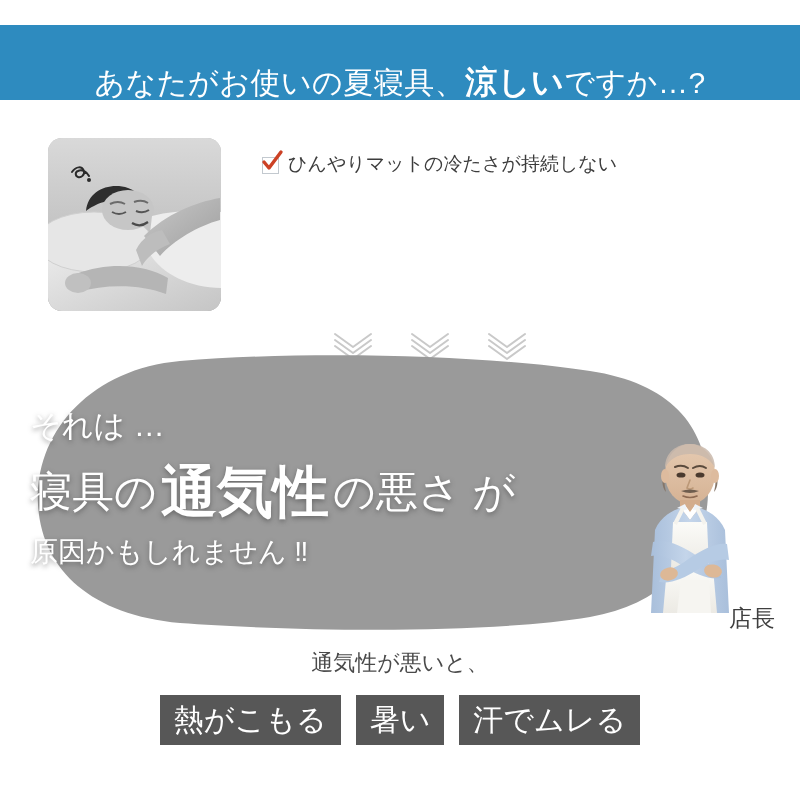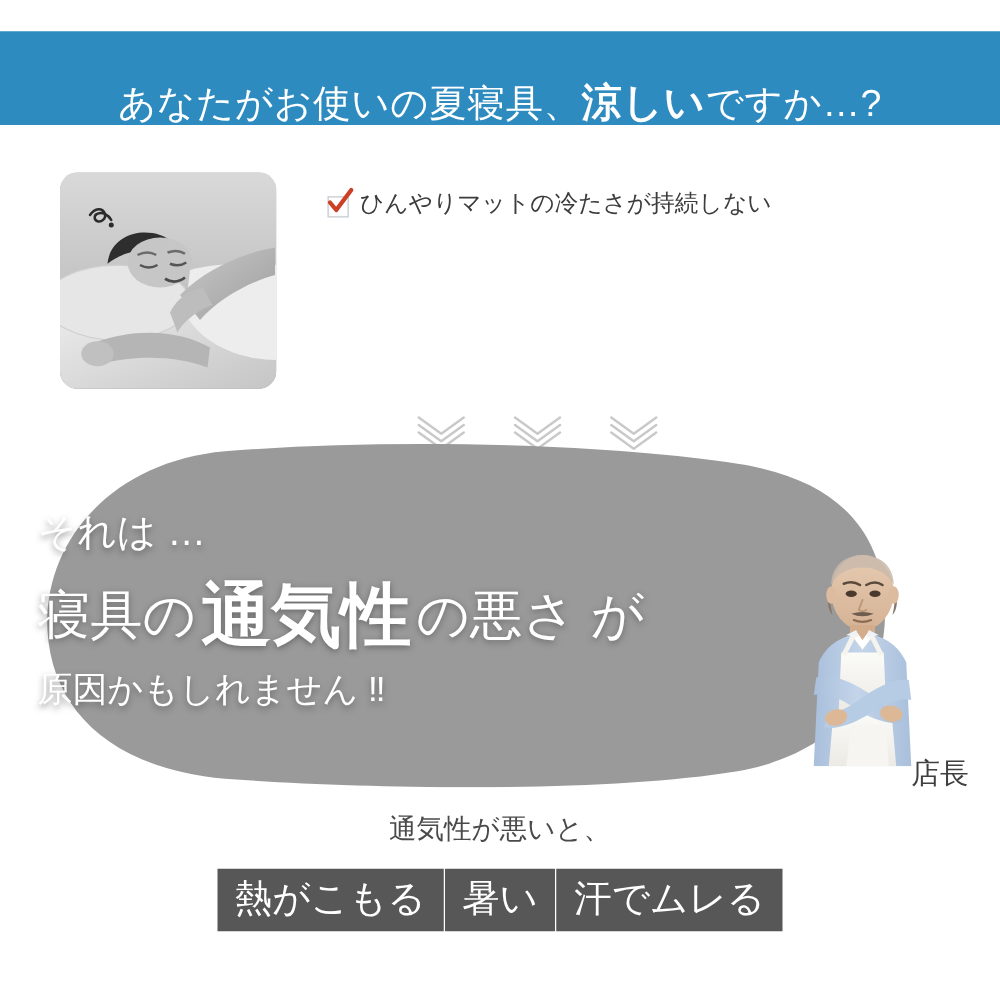--- a/index.html
+++ b/index.html
@@ -179,21 +179,21 @@
     font-size: 22px;
     color: #4a4a4a;
   }
   .tag-row {
     position: absolute;
     left: 0;
     right: 0;
     top: 695px;
     display: flex;
     justify-content: center;
-    gap: 1px;
+    gap: 15px;
   }
   .tag {
     background: #575757;
     color: #ffffff;
     font-size: 30px;
     line-height: 50px;
     height: 50px;
     padding: 0 14px;
     white-space: nowrap;
   }

